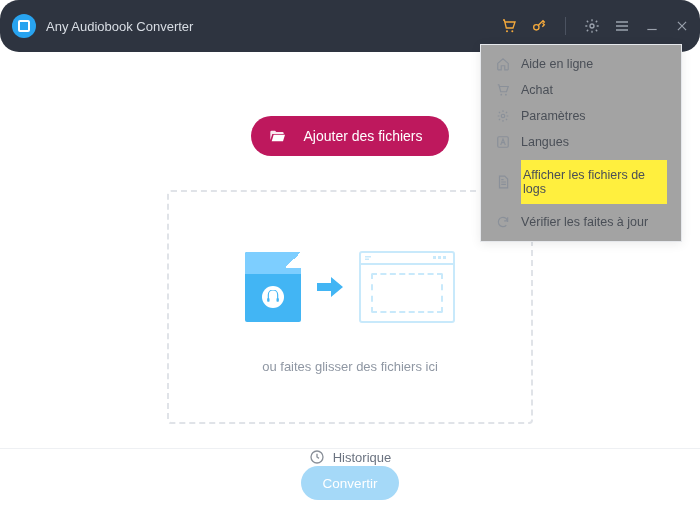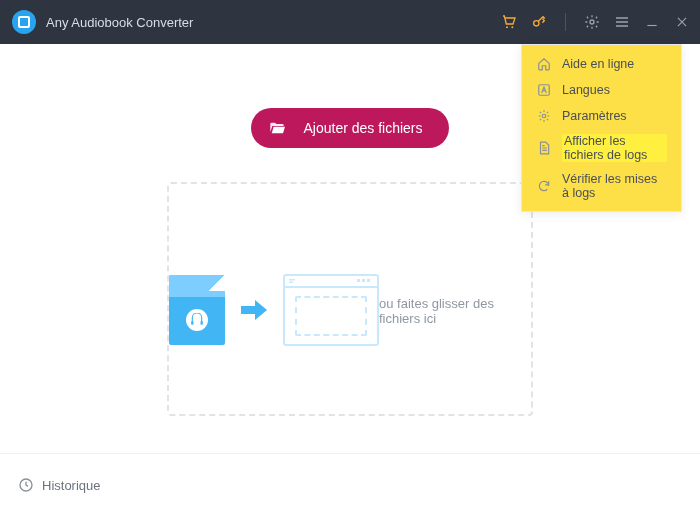--- a/index.html
+++ b/index.html
@@ -1,42 +1,42 @@
 <!DOCTYPE html>
 <html><head>
 <meta charset="utf-8">
 <style>
   * { box-sizing: border-box; margin: 0; padding: 0; font-family: -apple-system, BlinkMacSystemFont, "Segoe UI", Arial, sans-serif; }
   body { width: 700px; height: 516px; background: #fff; overflow: hidden; position: relative; }
-  .titlebar { height: 44px; background: #2e3440; display: flex; align-items: center; padding: 0 10px 0 12px; color: #d8dde4; }
+  .titlebar { height: 52px; background: #2e3440; display: flex; align-items: center; padding: 0 10px 0 12px; color: #d8dde4; border-radius: 19px; }
   .app-icon { width: 24px; height: 24px; border-radius: 50%; background: #28a3ef; display: flex; align-items: center; justify-content: center; margin-right: 10px; }
   .app-icon-inner { width: 12px; height: 12px; border: 2px solid #fff; border-radius: 2px; background: transparent; }
   .app-title { font-size: 13px; color: #d8dde4; font-weight: 500; }
   .titlebar-spacer { flex: 1; }
   .tb-icons { display: flex; align-items: center; gap: 14px; }
   .tb-sep { width: 1px; height: 18px; background: #4b5260; margin: 0 4px; }
   .tb-icon { width: 16px; height: 16px; display: flex; align-items: center; justify-content: center; cursor: pointer; }
   .main { position: relative; height: calc(516px - 44px - 52px); display: flex; flex-direction: column; align-items: center; }
   .add-btn { margin-top: 64px; background: #be185d; color: #fff; border: none; border-radius: 22px; height: 40px; padding: 0 26px 0 18px; display: flex; align-items: center; gap: 18px; font-size: 14px; cursor: pointer; justify-content: space-between; }
-  .drop-zone { margin-top: 34px; width: 366px; height: 234px; border: 2px dashed #e0e3e8; border-radius: 4px; display: flex; flex-direction: row; align-items: center; justify-content: center; }
+  .drop-zone { margin-top: 34px; width: 366px; height: 234px; border: 2px dashed #e0e3e8; border-radius: 4px; display: flex; flex-direction: column; align-items: center; justify-content: center; }
   .dz-graphics { display: flex; align-items: center; gap: 16px; margin-top: 22px; }
   .file-shape { width: 56px; height: 70px; background: #42b5f4; position: relative; border-radius: 2px; }
   .file-corner { position: absolute; top: 0; right: 0; width: 16px; height: 16px; background: linear-gradient(135deg, #7dceff 50%, #fff 50%); }
   .file-shape::before { content: ""; position: absolute; top: 0; left: 0; width: 56px; height: 22px; background: #7dceff; border-radius: 2px 2px 0 0; }
   .file-badge { position: absolute; bottom: 14px; left: 50%; transform: translateX(-50%); width: 22px; height: 22px; background: #fff; border-radius: 50%; display:flex; align-items:center; justify-content:center; }
   .arrow-shape { width: 26px; height: 24px; }
   .window-shape { width: 96px; height: 72px; border: 2px solid #c8e9fb; border-radius: 3px; position: relative; background: #fff; }
   .window-top { height: 12px; border-bottom: 2px solid #c8e9fb; display:flex; align-items:center; justify-content:space-between; padding:0 4px;}
   .window-inner { position: absolute; top: 20px; left: 10px; right: 10px; bottom: 8px; border: 2px dashed #c8e9fb; border-radius: 2px; }
   .dz-text { margin-top: 36px; margin-bottom: 12px; color: #8f97a3; font-size: 13px; }
-  .menu { position: absolute; top: 44px; right: 18px; width: 161px; background: #fde047; border: 1px solid #e6e8ec; box-shadow: 0 2px 10px rgba(0,0,0,0.08); padding: 6px 0; z-index: 10; }
+  .menu { position: absolute; top: 44px; right: 18px; width: 202px; background: #a3a3a3; border: 1px solid #e6e8ec; box-shadow: 0 2px 10px rgba(0,0,0,0.08); padding: 6px 0; z-index: 10; }
   .menu-item { display: flex; align-items: center; gap: 10px; padding: 5px 14px; font-size: 12.5px; color: #4a4f57; cursor: pointer; }
-  .menu-item.highlight .menu-label { background: #ffef3e; padding: 0 2px; }
+  .menu-item.highlight .menu-label { background: #ffef3e; padding: 8px 2px; }
   .menu-icon { width: 16px; height: 16px; display:flex; align-items:center; justify-content:center; flex-shrink:0; }
-  .footer { position: absolute; bottom: 0; left: 0; right: 0; height: 63px; border-top: 1px solid #eef0f3; display: flex; align-items: center; padding: 0 18px; }
+  .footer { position: absolute; bottom: 16px; left: 0; right: 0; height: 52px; border-top: 1px solid #eef0f3; display: flex; align-items: center; padding: 0 18px; flex-direction: column; }
   .history { display: flex; align-items: center; gap: 8px; color: #6b7380; font-size: 13px; cursor: pointer; }
   .footer-spacer { flex: 1; }
   .convert-btn { background: #a5d9f8; color: #fff; border: none; border-radius: 18px; height: 34px; padding: 0 22px; font-size: 13.5px; cursor: pointer; }
   svg { display: block; }
 </style>
 </head>
 <body>
 
 <div class="titlebar">
   <div class="app-icon">
@@ -135,58 +135,69 @@
     <span class="menu-icon">
         <svg width="14" height="14" viewBox="0 0 24 24">
           <path d="M3 11l9-8 9 8v10a1 1 0 01-1 1h-5v-7h-6v7H4a1 1 0 01-1-1V11z" fill="none" stroke="#8a9099" stroke-width="2"></path>
         </svg>
       </span>
     <span class="menu-label">Aide en ligne</span>
   </div>
   <div class="menu-item">
     <span class="menu-icon">
         <svg width="14" height="14" viewBox="0 0 24 24">
+          <path d="M3 3h2l3 12h10l3-9H6" fill="none" stroke="#8a9099" stroke-width="2"></path>
+          <circle cx="9" cy="20" r="1.5" fill="#8a9099"></circle>
+          <circle cx="17" cy="20" r="1.5" fill="#8a9099"></circle>
+        </svg>
+      </span>
+    <span class="menu-label">Achat</span>
+  </div>
+  <div class="menu-item">
+    <span class="menu-icon">
+        <svg width="14" height="14" viewBox="0 0 24 24">
+          <circle cx="12" cy="12" r="3" fill="none" stroke="#8a9099" stroke-width="2"></circle>
+          <path d="M12 2v3M12 19v3M3 12h3M18 12h3M5 5l2 2M17 17l2 2M5 19l2-2M17 7l2-2" stroke="#8a9099" stroke-width="2"></path>
+        </svg>
+      </span>
+    <span class="menu-label">Paramètres</span>
+  </div>
+  <div class="menu-item">
+    <span class="menu-icon">
+        <svg width="14" height="14" viewBox="0 0 24 24">
           <rect x="3" y="3" width="18" height="18" rx="2" fill="none" stroke="#8a9099" stroke-width="2"></rect>
           <path d="M8 17l4-10 4 10M9.5 13h5" fill="none" stroke="#8a9099" stroke-width="2"></path>
         </svg>
       </span>
     <span class="menu-label">Langues</span>
   </div>
-  <div class="menu-item">
-    <span class="menu-icon">
-        <svg width="14" height="14" viewBox="0 0 24 24">
-          <circle cx="12" cy="12" r="3" fill="none" stroke="#8a9099" stroke-width="2"></circle>
-          <path d="M12 2v3M12 19v3M3 12h3M18 12h3M5 5l2 2M17 17l2 2M5 19l2-2M17 7l2-2" stroke="#8a9099" stroke-width="2"></path>
-        </svg>
-      </span>
-    <span class="menu-label">Paramètres</span>
-  </div>
   <div class="menu-item highlight">
     <span class="menu-icon">
         <svg width="14" height="14" viewBox="0 0 24 24">
           <path d="M6 2h9l5 5v15H6z" fill="none" stroke="#8a9099" stroke-width="2"></path>
           <path d="M9 12h8M9 16h8M9 8h4" stroke="#8a9099" stroke-width="2"></path>
         </svg>
       </span>
     <span class="menu-label">Afficher les fichiers de logs</span>
   </div>
   <div class="menu-item">
     <span class="menu-icon">
         <svg width="14" height="14" viewBox="0 0 24 24">
           <path d="M20 12a8 8 0 10-2.3 5.6M20 4v6h-6" fill="none" stroke="#8a9099" stroke-width="2"></path>
         </svg>
       </span>
-    <span class="menu-label">Vérifier les mises à logs</span>
+    <span class="menu-label">Vérifier les faites à jour</span>
   </div>
 </div>
 
 <div class="footer">
   <div class="history">
     <span>
       <svg width="16" height="16" viewBox="0 0 24 24">
           <circle cx="12" cy="12" r="9" fill="none" stroke="#8a9099" stroke-width="2"></circle>
           <path d="M12 7v5l3 2" fill="none" stroke="#8a9099" stroke-width="2"></path>
         </svg>
     </span>
     <span>Historique</span>
   </div>
   <div class="footer-spacer"></div>
+  <button class="convert-btn">Convertir</button>
 </div>
 
 </body></html>

